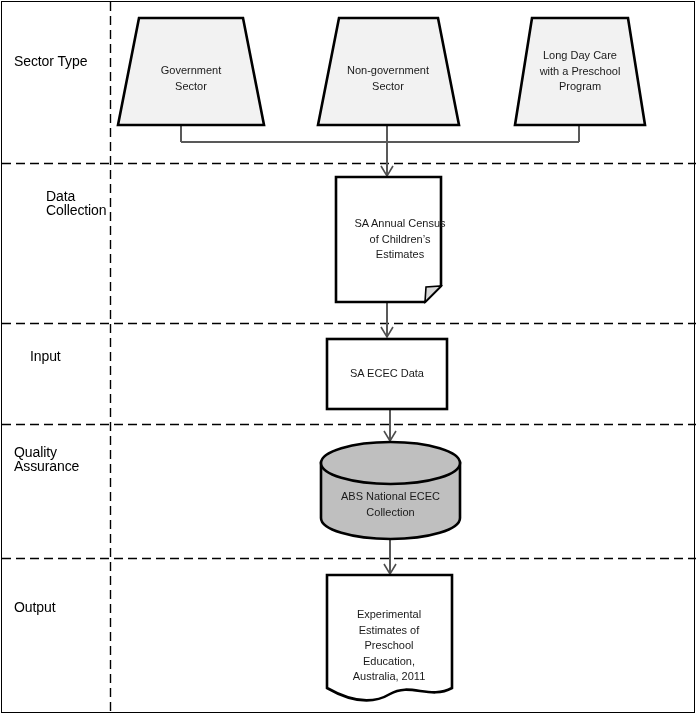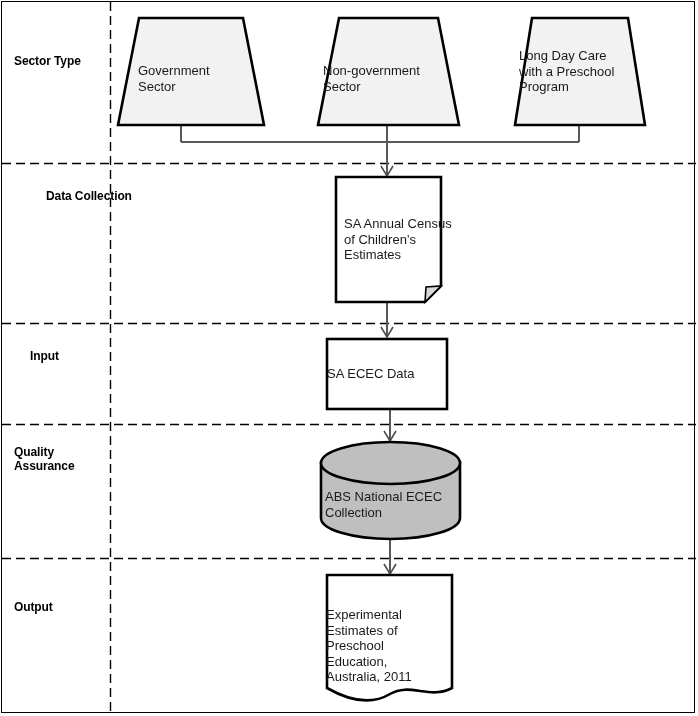--- a/index.html
+++ b/index.html
@@ -32,29 +32,30 @@
     left: 0;
     top: 0;
     width: 698px;
     height: 716px;
     overflow: visible;
   }
   .row-label {
     position: absolute;
     left: 14px;
     width: 92px;
-    font-size: 12px;
-    font-weight: bold;
+    font-size: 14px;
+    font-weight: normal;
     color: #000000;
     line-height: 14px;
     letter-spacing: -0.1px;
   }
   .node-label {
     position: absolute;
-    font-size: 13px;
+    text-align: center;
+    font-size: 11px;
     color: #1a1a1a;
     line-height: 15.5px;
     pointer-events: none;
   }
   .node-label span { display: block; }
 </style>
 </head>
 <body>
 
 <div id="diagram-root">

